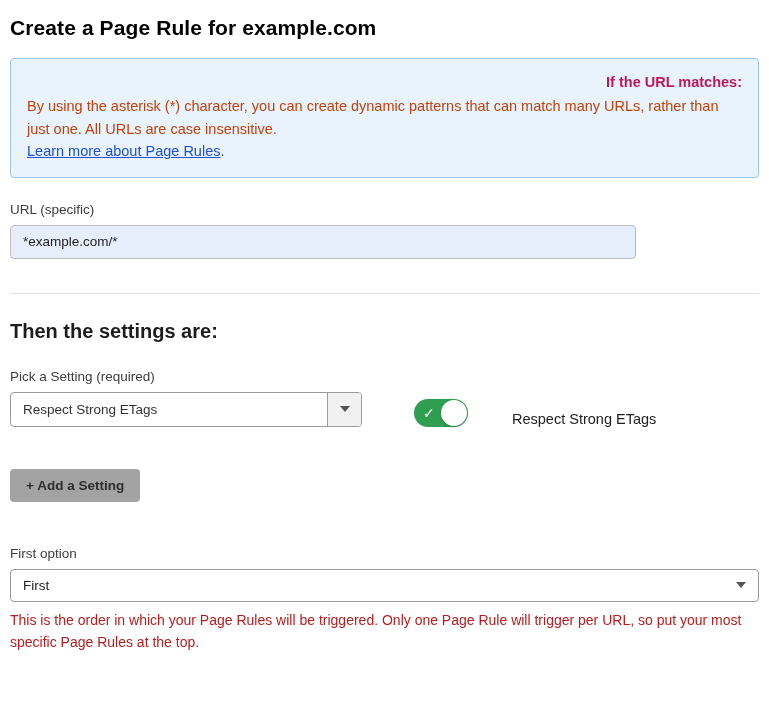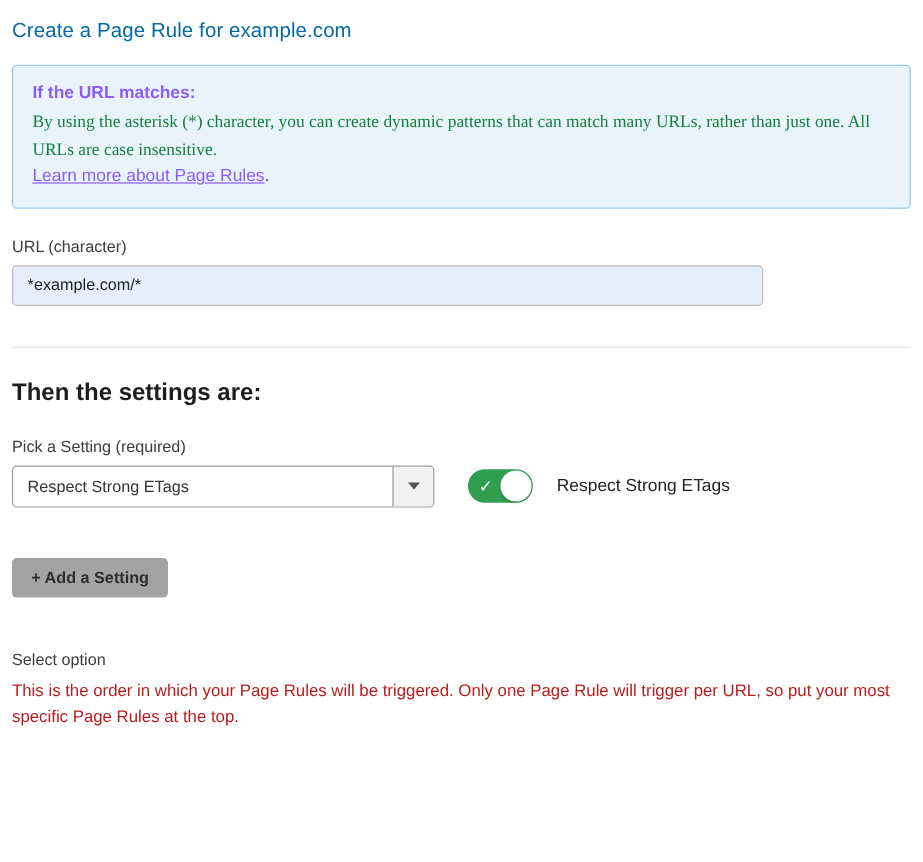--- a/index.html
+++ b/index.html
@@ -7,41 +7,41 @@
   body {
     font-family: "Liberation Sans", "DejaVu Sans", sans-serif;
     color: #222222;
     width: 769px;
     height: 718px;
     overflow: hidden;
   }
   .page { padding: 10px 10px 0 10px; }
 
   h1.page-title {
-    font-size: 17px;
-    font-weight: 400;
-    color: #0369a1;
+    font-size: 21px;
+    font-weight: 700;
+    color: #000000;
     margin: 6px 0 18px 0;
     letter-spacing: 0.1px;
   }
 
   .info-box {
     background: #e9f3fc;
     border: 1px solid #9cc6e9;
     border-radius: 4px;
     padding: 12px 16px 14px 16px;
     margin-bottom: 24px;
     color: #123a6d;
     font-size: 14.5px;
     line-height: 1.55;
   }
-  .info-heading { font-weight: 700; color: #8b5cf6; margin-bottom: 2px; }
-  .info-body { color: #15803d; max-width: 700px; font-family: Liberation Serif, serif; }
+  .info-heading { font-weight: 700; color: #be185d; margin-bottom: 2px; text-align: right; }
+  .info-body { color: #c2410c; max-width: 700px; }
   .info-link-line a {
-    color: #8b5cf6;
+    color: #1d4ed8;
     text-decoration: underline;
     cursor: pointer;
   }
   .info-link-line span { color: #17406f; }
 
   .field-label {
     display: block;
     font-size: 13.5px;
     color: #3c3c3c;
     margin-bottom: 8px;
@@ -70,22 +70,23 @@
 
   h2.section-heading {
     font-size: 20px;
     font-weight: 700;
     color: #1d1d1d;
     margin-bottom: 26px;
   }
 
   .setting-row {
     display: flex;
-    align-items: center;
+    align-items: flex-end;
     margin-bottom: 42px;
+    gap: 24px;
   }
 
   .select-combo {
     display: flex;
     align-items: stretch;
     width: 352px;
     height: 35px;
     border: 1px solid #9a9a9a;
     border-radius: 4px;
     background: #ffffff;
@@ -201,21 +202,21 @@
 <div class="page">
 
   <h1 class="page-title">Create a Page Rule for example.com</h1>
 
   <div class="info-box">
     <div class="info-heading">If the URL matches:</div>
     <div class="info-body">By using the asterisk (*) character, you can create dynamic patterns that can match many URLs, rather than just one. All URLs are case insensitive.</div>
     <div class="info-link-line"><a href="#">Learn more about Page Rules</a><span>.</span></div>
   </div>
 
-  <label class="field-label">URL (character)</label>
+  <label class="field-label">URL (specific)</label>
   <input class="url-input" type="text" value="*example.com/*" style="">
 
   <hr class="divider">
 
   <h2 class="section-heading">Then the settings are:</h2>
 
   <label class="field-label">Pick a Setting (required)</label>
 
   <div class="setting-row">
     <div class="select-combo">
@@ -227,22 +228,26 @@
     <div class="toggle">
       <span class="check">✓</span>
       <span class="knob"></span>
     </div>
     <span class="toggle-label">Respect Strong ETags</span>
   </div>
 
   <button class="btn btn-gray add-btn">+ Add a Setting</button>
 
 
-  <label class="field-label">Select option</label>
-
+  <label class="field-label">First option</label>
+
+  <div class="order-select">
+    <span>First</span>
+    <span class="caret"></span>
+  </div>
 
   <p class="help-text">This is the order in which your Page Rules will be triggered. Only one Page Rule will trigger per URL, so put your most specific Page Rules at the top.</p>
 
   
 
   
 
 </div>
 
 </body></html>

